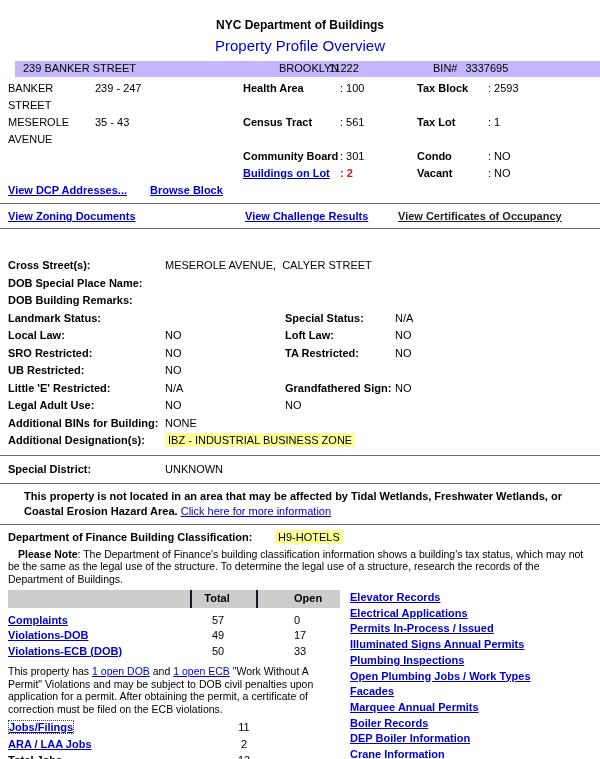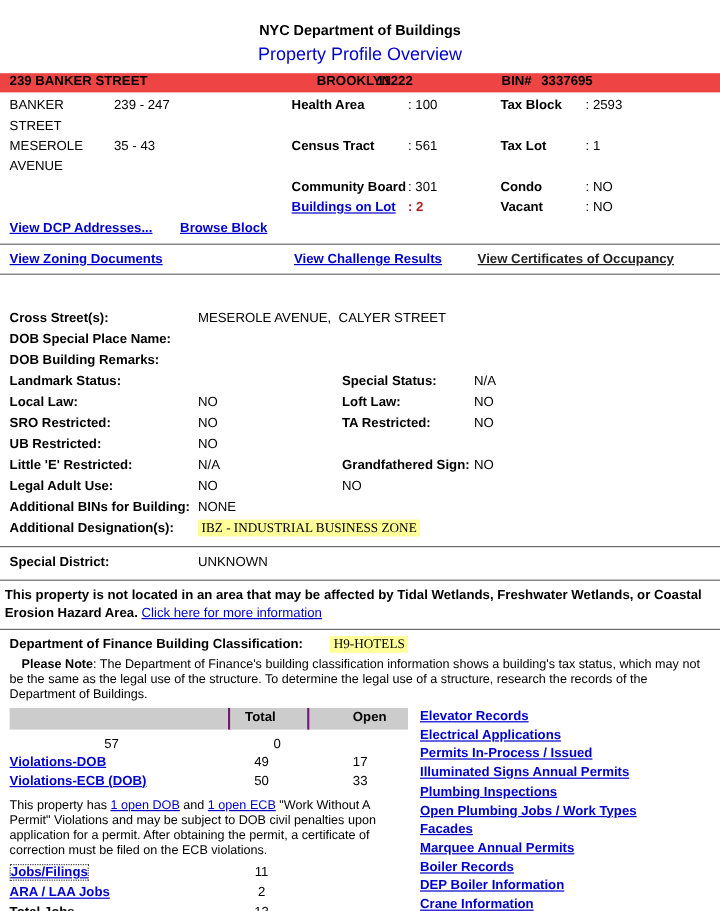--- a/index.html
+++ b/index.html
@@ -10,67 +10,67 @@
     font-size:11px; color:#000;
   }
   a { cursor:pointer; }
   .blue-link { color:#0000CC; font-weight:bold; text-decoration:underline; }
   .plain-link { color:#0000CC; text-decoration:underline; }
   .dark-link { color:#222; font-weight:bold; text-decoration:underline; }
 
   .agency { text-align:center; font-weight:bold; font-size:12px; padding-top:18px; }
   .page-title { text-align:center; color:#0000CC; font-size:15px; margin-top:5px; margin-bottom:7px; }
 
-  .addr-bar { background:#ef4444; display:flex; font-weight:bold; padding:1px 0 2px 0; line-height:13px; }
+  .addr-bar { background:#c4b5fd; display:flex; font-weight:normal; padding:1px 0 2px 0; line-height:13px;margin-left:15px; }
   .ab-address { margin-left:8px; width:256px; }
   .ab-borough { width:50px; }
   .ab-zip { width:104px; }
   .ab-binlabel { margin-right:8px; }
 
   .info-grid { display:grid; grid-template-columns:87px 148px 97px 77px 71px auto; padding-left:8px; line-height:17px; margin-top:3px; }
   .b { font-weight:bold; }
   .red-val { color:#B22222; }
 
   .dcp-row { padding-left:8px; margin-top:1px; line-height:15px; }
   .dcp-row a + a { margin-left:20px; }
 
   hr { border:none; border-top:1px solid #6b6b6b; margin:5px 0; }
 
   .nav-row { display:flex; padding-left:8px; line-height:14px; }
   .nav-c1 { width:237px; } .nav-c2 { width:153px; }
 
   .details { padding-left:8px; margin-top:28px; }
   .drow { display:grid; grid-template-columns:157px 120px 110px auto; line-height:17.5px; }
   .drow .val { white-space:pre; }
-  .hl { background:#FFFF99; padding:1px 3px;font-family:Liberation Serif, serif; }
+  .hl { background:#FFFF99; padding:1px 3px; }
 
   .sd-row { display:grid; grid-template-columns:157px auto; padding-left:8px; line-height:17px; margin:5px 0; }
 
-  .wetlands { padding:0 4px; font-weight:bold; line-height:15px; margin:5px 0; }
+  .wetlands { padding:0 24px; font-weight:bold; line-height:15px; margin:5px 0; }
   .wetlands a { font-weight:normal; }
 
   .finance-row { padding-left:8px; margin-top:2px; line-height:15px; }
   .finance-label { display:inline-block; width:264px; font-weight:bold; }
   .note { padding:0 8px; font-size:10.5px; line-height:12.5px; margin-top:3px; text-indent:10px; }
 
   .bottom { display:flex; padding-left:8px; margin-top:5px; align-items:flex-start; }
   .left-col { width:332px; flex:none; }
   .right-col { margin-left:10px; }
 
   .stats-row { display:grid; grid-template-columns:184px 66px 82px; line-height:15.5px; }
   .stats-header { margin-bottom:5px; }
-  .stats-header > span { background:#CCCCCC; font-weight:bold; border-right:2px solid #701a75; padding-top:1px; padding-bottom:1px; }
+  .stats-header > span { background:#CCCCCC; font-weight:bold; border-right:2px solid #0f172a; padding-top:1px; padding-bottom:1px; }
   .stats-header > span:last-child { border-right:none; }
   .stats-row .c2 { text-align:center; padding-right:14px; }
   .stats-row .c3 { text-align:center; padding-right:40px;padding-left:36px; }
 
   .vnote { font-size:10.5px; line-height:12.5px; margin-top:6px; }
 
   .jobs { margin-top:4px; }
-  .jobs-row { display:grid; grid-template-columns:184px 66px; line-height:16.5px; }
+  .jobs-row { display:grid; grid-template-columns:184px 66px; line-height:16.5px;gap:26px; }
   .jobs-row .c2 { text-align:center; padding-right:14px; }
   .focus-outline { border:1px dotted #444; }
 
   .right-links a { display:block; color:#0000CC; font-weight:bold; text-decoration:underline; line-height:15.7px; white-space:nowrap; }
 </style>
 </head>
 <body>
 
 <div class="agency">NYC Department of Buildings</div>
 <div class="page-title">Property Profile Overview</div>
@@ -222,20 +222,21 @@
 
 <div class="bottom">
   <div class="left-col">
 
     <div class="stats-row stats-header">
       <span></span>
       <span class="c2">Total</span>
       <span class="c3">Open</span>
     </div>
     <div class="stats-row">
+      <span><a class="blue-link">Complaints</a></span>
       <span class="c2">57</span>
       <span class="c3">0</span>
     </div>
     <div class="stats-row">
       <span><a class="blue-link">Violations-DOB</a></span>
       <span class="c2">49</span>
       <span class="c3">17</span>
     </div>
     <div class="stats-row">
       <span><a class="blue-link">Violations-ECB (DOB)</a></span>

